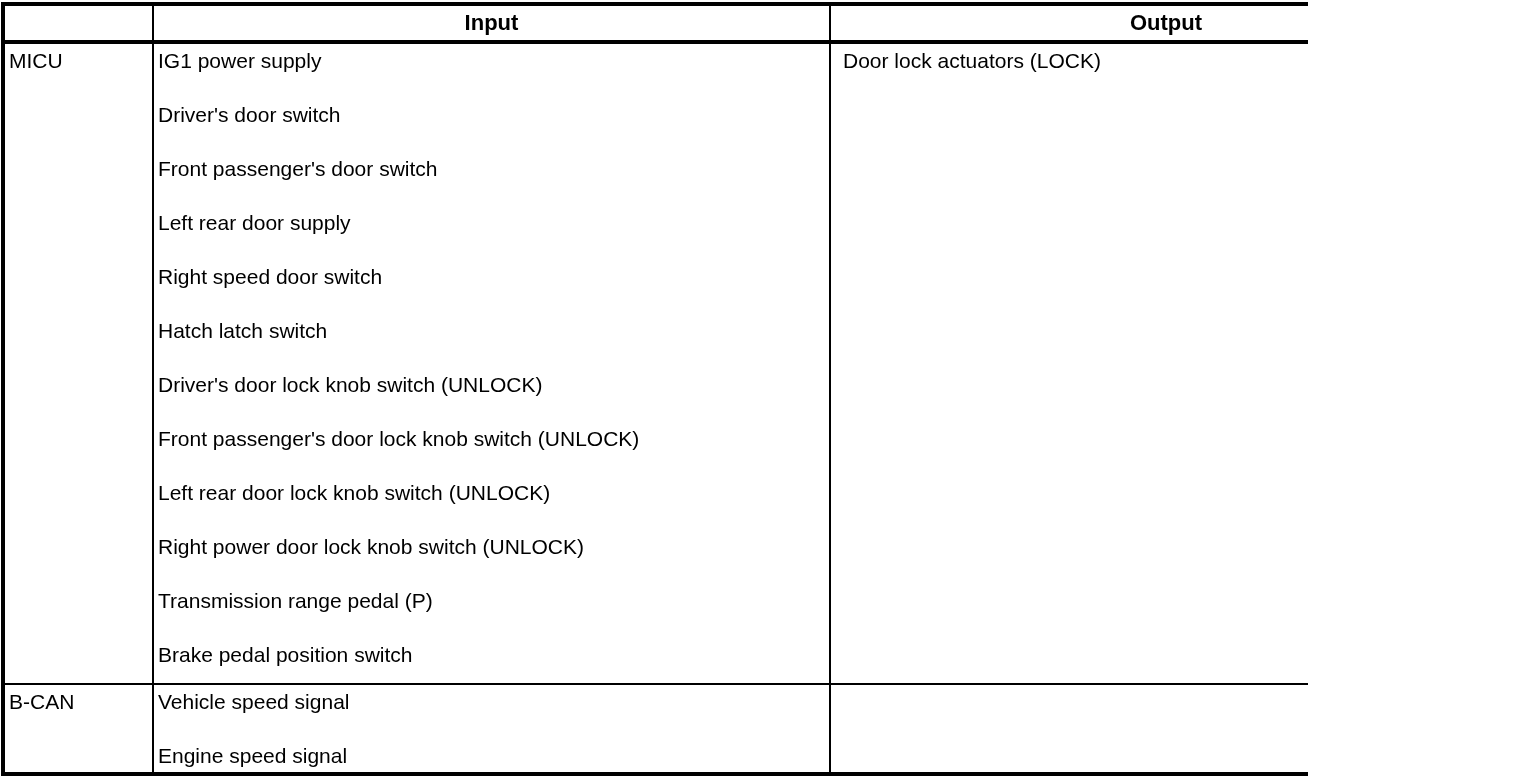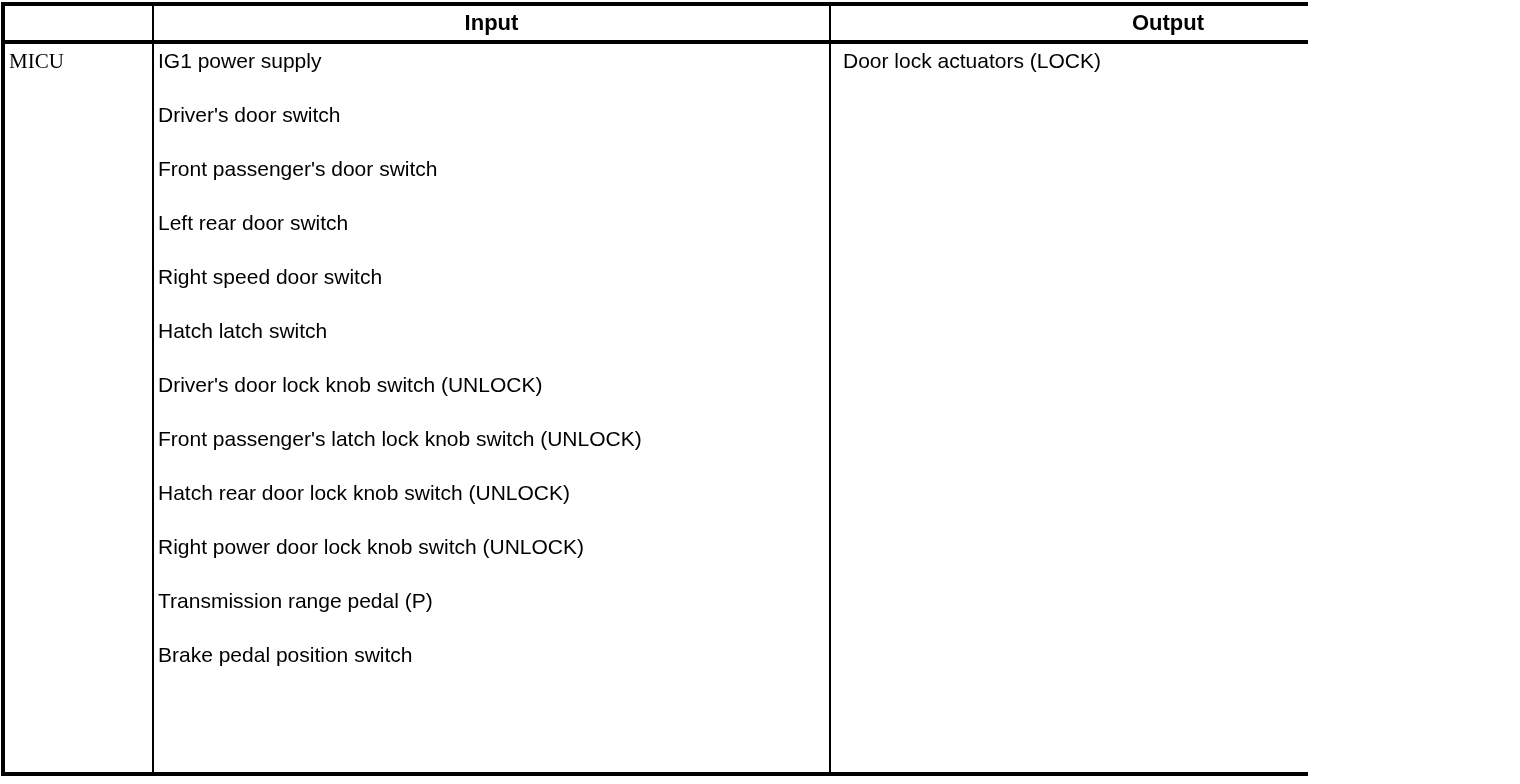--- a/index.html
+++ b/index.html
@@ -42,32 +42,31 @@
     font-size: 22px;
     font-weight: bold;
     text-align: center;
     vertical-align: middle;
     line-height: 1;
   }
   th.corner {
     border-left: 4px solid #000000;
   }
   th.last {
-    border-right: 4px solid #22c55e;
+    border-right: 8px solid #22c55e;
   }
   td {
     border: 2px solid #000000;
     vertical-align: top;
     padding: 5px 4px 4px 4px;
     font-size: 21px;
     line-height: 24px;
   }
   td.src {
     border-left: 4px solid #000000;
-    font-family: Liberation Serif, serif;
   }
   td.out {
     border-right: 4px solid #14b8a6;
     padding-left: 12px;
   }
   tr.row-bcan td {
     border-bottom: 4px solid #000000;
     height: 89px;
   }
   .cell p {
@@ -103,29 +102,39 @@
     </thead>
     <tbody>
       <tr class="row-micu">
         <td class="src">
           <p class="src-label">MICU</p>
         </td>
         <td class="cell">
           <p>IG1 power supply</p>
           <p>Driver's door switch</p>
           <p>Front passenger's door switch</p>
-          <p>Left rear door switch</p>
+          <p>Left rear door supply</p>
           <p>Right speed door switch</p>
           <p>Hatch latch switch</p>
           <p>Driver's door lock knob switch (UNLOCK)</p>
-          <p>Front passenger's latch lock knob switch (UNLOCK)</p>
-          <p>Hatch rear door lock knob switch (UNLOCK)</p>
+          <p>Front passenger's door lock knob switch (UNLOCK)</p>
+          <p>Left rear door lock knob switch (UNLOCK)</p>
           <p>Right power door lock knob switch (UNLOCK)</p>
           <p>Transmission range pedal (P)</p>
           <p>Brake pedal position switch</p>
         </td>
         <td class="cell out">
           <p>Door lock actuators (LOCK)</p>
         </td>
       </tr>
+      <tr class="row-bcan">
+        <td class="src">
+          <p class="src-label">B-CAN</p>
+        </td>
+        <td class="cell">
+          <p>Vehicle speed signal</p>
+          <p>Engine speed signal</p>
+        </td>
+        <td class="cell out"></td>
+      </tr>
     </tbody>
   </table>
 </div>
 
 </body></html>

